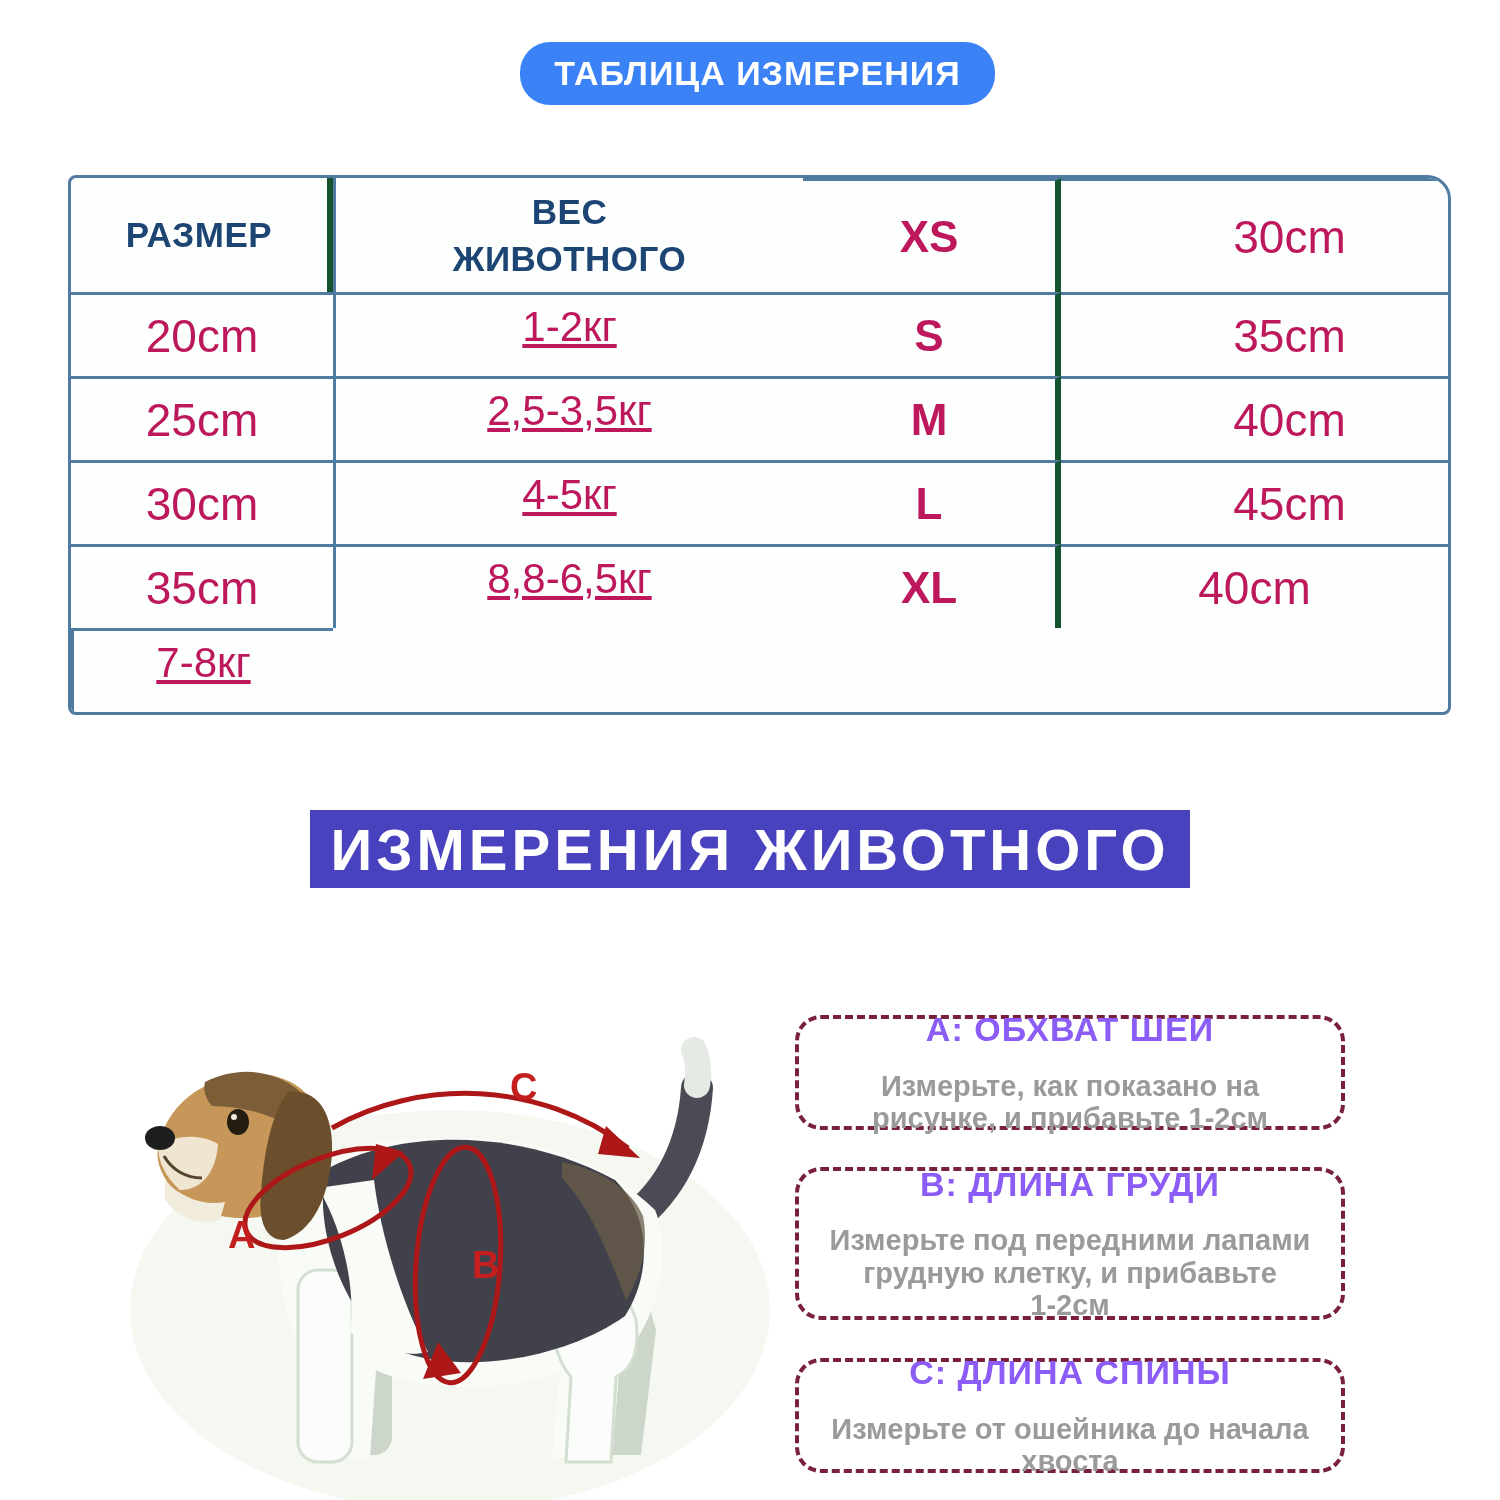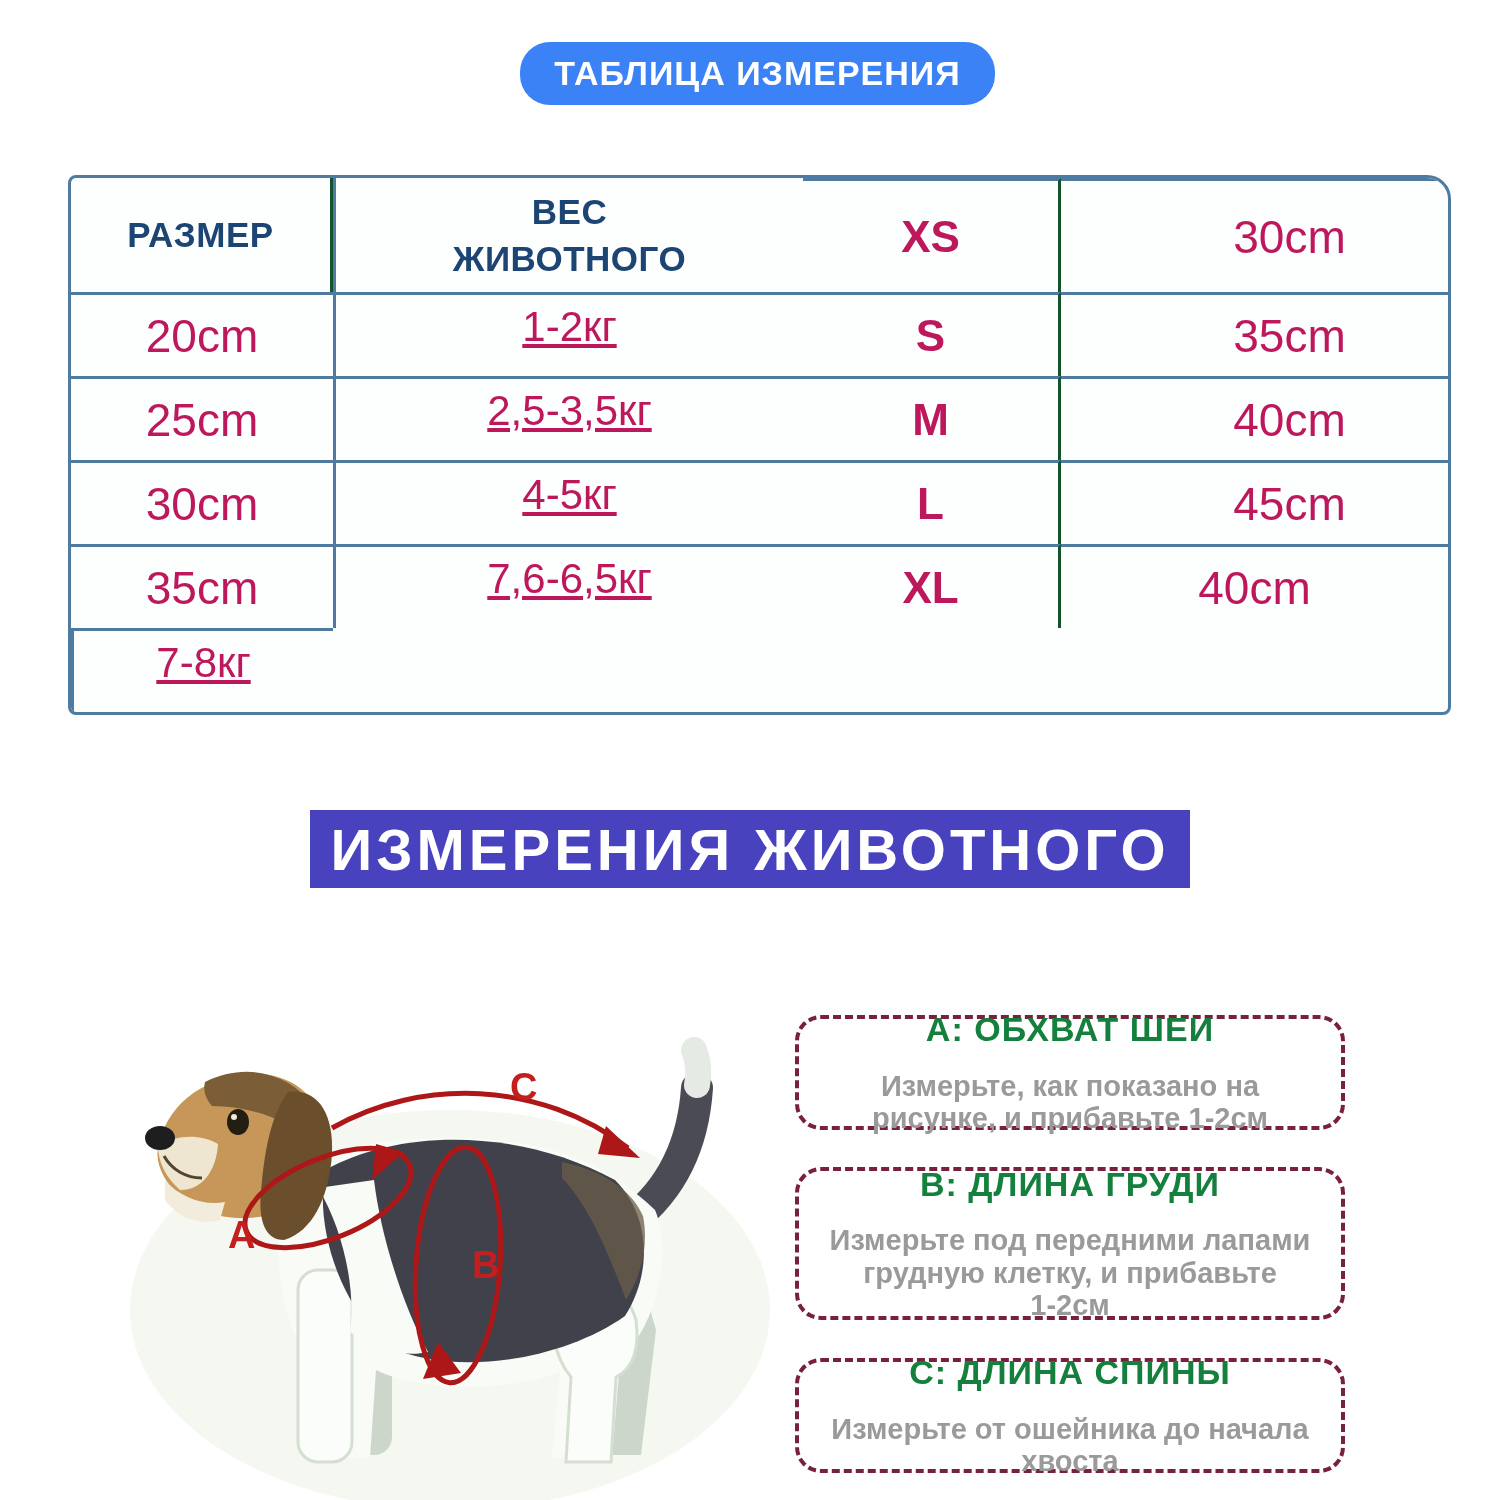--- a/index.html
+++ b/index.html
@@ -25,21 +25,21 @@
     border-radius:8px 24px 8px 8px;
     overflow:hidden;
     background:#fdfefe;
   }
   .cell{
     display:flex;align-items:center;justify-content:center;
     border-top:3px solid #4f7ba0;
     color:#be185d;font-size:46px;font-weight:400;
   }
   .cell.r0{border-top:none;}
-  .cell.c1{border-right:3px solid #14532d;font-weight:700;font-size:44px;}
+  .cell.c1{border-right:6px solid #14532d;font-weight:700;font-size:44px;}
   .cell.c4{border-left:3px solid #4f7ba0;font-size:42px;}
   .cell.c2{padding-left:70px;}
   .cell.head{color:#1d4573;font-size:35px;font-weight:700;letter-spacing:0.5px;}
   .cell.c1.head{font-size:35px;}
   .cell.c4.head{white-space:pre-line;text-align:center;line-height:1.35;font-size:35px;}
   .cell.c4.val span{transform:translateY(-9px);display:inline-block;text-decoration:underline;}
   
   .banner{
     position:absolute;left:310px;top:810px;width:880px;height:78px;
     background:#4842bf;
@@ -50,21 +50,21 @@
   .dog-wrap{position:absolute;left:120px;top:1030px;width:660px;height:470px;}
   
   .mbox{
     position:absolute;left:795px;width:550px;
     border:4px dashed #78203c;border-radius:26px;
     box-sizing:border-box;
     display:flex;flex-direction:column;align-items:center;justify-content:center;
     text-align:center;padding:6px 14px;
     background:#ffffff;
   }
-  .mbox .title{color:#15803d;font-size:34px;font-weight:700;letter-spacing:1px;line-height:1.15;}
+  .mbox .title{color:#8b5cf6;font-size:34px;font-weight:700;letter-spacing:1px;line-height:1.15;}
   .mbox .desc{color:#9a9a9a;font-size:29px;font-weight:700;line-height:1.12;white-space:pre-line;margin-top:20px;}
   .mbox.a{top:1015px;height:115px;}
   .mbox.b{top:1167px;height:153px;}
   .mbox.c{top:1358px;height:115px;}
 </style>
 </head>
 <body>
 
 <div class="badge">
   <span>ТАБЛИЦА ИЗМЕРЕНИЯ</span>
@@ -93,21 +93,21 @@
   <div class="cell c2">40cm</div>
   <div class="cell c3">30cm</div>
   <div class="cell c4 val">
       <span>4-5кг</span>
     </div>
 
   <div class="cell c1">L</div>
   <div class="cell c2">45cm</div>
   <div class="cell c3">35cm</div>
   <div class="cell c4 val">
-      <span>7,6-6,5кг</span>
+      <span>8,8-6,5кг</span>
     </div>
 
   <div class="cell c1">XL</div>
   <div class="cell c3">40cm</div>
   <div class="cell c4 val">
       <span>7-8кг</span>
     </div>
 </div>
 
 <div class="banner">

